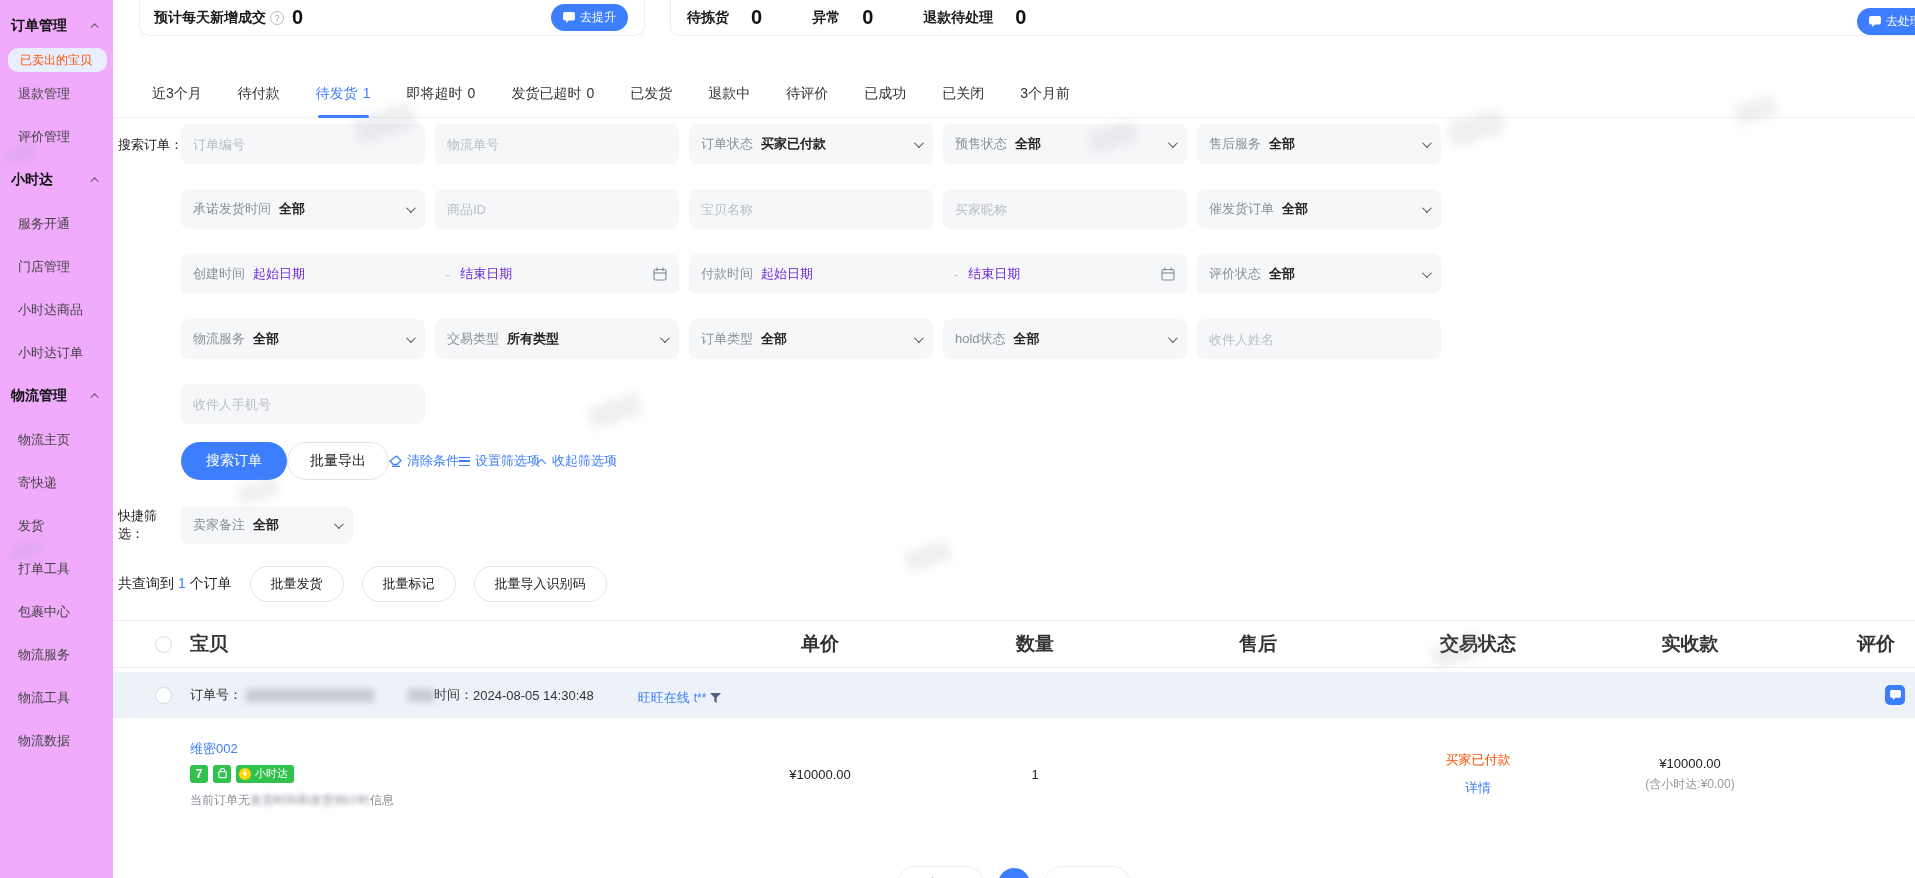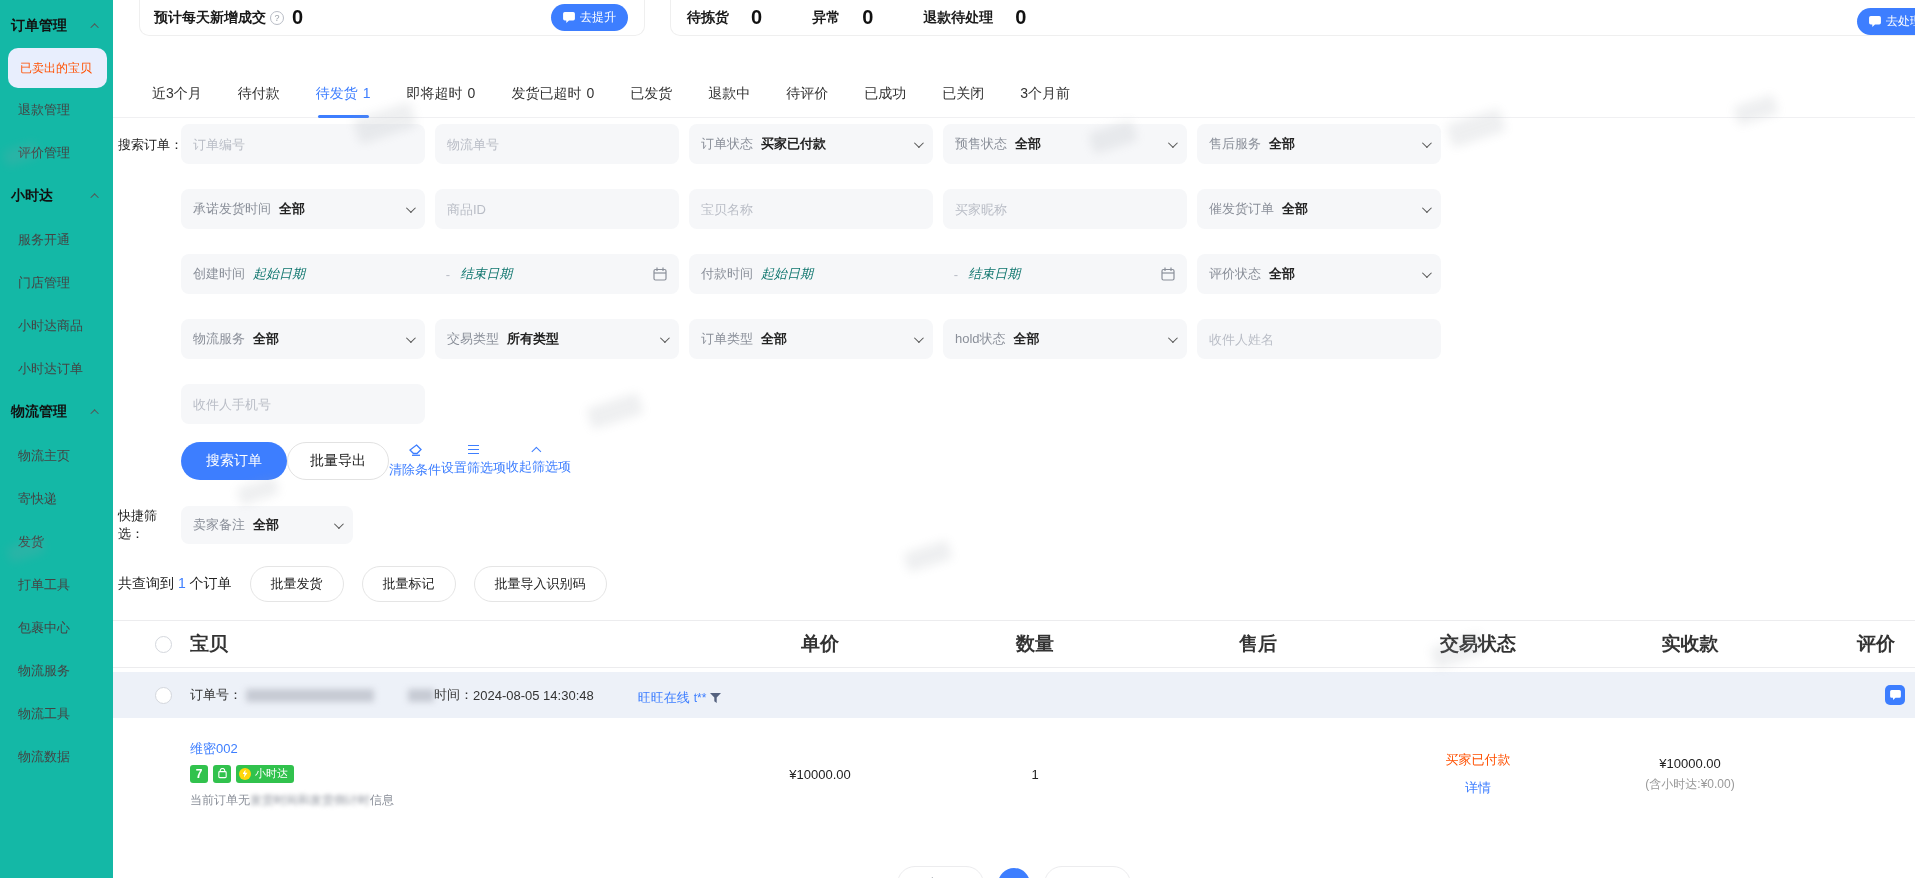--- a/index.html
+++ b/index.html
@@ -1,25 +1,25 @@
 <!DOCTYPE html>
 <html><head>
 <meta charset="utf-8">
 <style>
   * { margin:0; padding:0; box-sizing:border-box; }
   html,body { width:1915px; height:878px; overflow:hidden; background:#fff;
     font-family:"Liberation Sans","DejaVu Sans",sans-serif; color:#222; }
   .screen { position:relative; width:1915px; height:878px; background:#fff; }
 
   
-  .sidebar { position:absolute; left:0; top:0; width:113px; height:878px; background:#14b8a6; padding-top:4px; }
+  .sidebar { position:absolute; left:0; top:0; width:113px; height:878px; background:#f0abfc; padding-top:4px; }
   .side-group { display:flex; align-items:center; height:44px; padding-left:11px; font-size:14px; font-weight:bold; color:#111; cursor:pointer; }
   .side-group .caret-up { margin-left:auto; margin-right:14px; width:6px; height:6px; border-left:1.5px solid #555; border-top:1.5px solid #555; transform:rotate(45deg) translateY(2px); }
   .side-item { display:flex; align-items:center; height:43px; padding-left:18px; font-size:13px; color:#444; cursor:pointer; }
-  .side-item.active { margin:0 6px 0 8px; padding-left:12px; height:40px; background:#e8eefd; border-radius:10px; color:#ff5000; font-size:12px; }
+  .side-item.active { margin:0 6px 0 8px; padding-left:12px; height:24px; background:#e8eefd; border-radius:10px; color:#ff5000; font-size:12px; }
 
   
   .main { position:absolute; left:113px; top:0; width:1802px; height:878px; }
 
   
   .topbar { display:flex; height:46px; }
   .topcard { display:flex; align-items:center; height:36px; border:1px solid #efefef; border-top:none; border-radius:0 0 10px 10px; background:#fff; }
   .topcard.left { margin-left:26px; width:506px; padding:0 16px 0 14px; }
   .topcard.right { margin-left:25px; flex:1; margin-right:-8px; padding:0 16px; position:relative; }
   .fore-label, .stat-label { font-size:14px; font-weight:bold; color:#1a1a1a; }
@@ -41,29 +41,29 @@
   .form-area { position:relative; margin-top:6px; }
   .form-label { position:absolute; left:5px; top:12px; font-size:13px; color:#222; }
   .form-grid { margin-left:68px; display:grid; grid-template-columns:repeat(5,244px); grid-auto-rows:40px; gap:25px 10px; }
   .field { display:flex; align-items:center; background:#f6f7f9; border-radius:8px; padding:0 12px; font-size:13px; cursor:pointer; }
   .field input { flex:1; min-width:0; background:transparent; border:none; outline:none; font-size:13px; color:#222; font-family:inherit; }
   .field input::placeholder { color:#b9bdc6; }
   .f-label { color:#8a8f99; margin-right:8px; white-space:nowrap; }
   .f-value { color:#222; font-weight:bold; white-space:nowrap; }
   .chev { margin-left:auto; width:7px; height:7px; border-right:1.5px solid #555; border-bottom:1.5px solid #555; transform:rotate(45deg) translateY(-2px); flex:none; }
   .span2 { grid-column:span 2; }
-  .ph { color:#0f766e; white-space:nowrap;font-style:italic; }
+  .ph { color:#6d28d9; white-space:nowrap; }
   .date-sep { color:#b9bdc6; margin:0 10px 0 auto; }
   .date-end { margin-right:auto; }
 
   
   .actions { display:flex; align-items:center; gap:0; margin:18px 0 0 68px; }
   .btn-primary { height:38px; padding:0 25px; border:none; border-radius:19px; background:#3d7eff; color:#fff; font-size:14px; cursor:pointer; font-family:inherit; }
   .btn-outline { height:38px; padding:0 22px; border:1px solid #e2e2e2; border-radius:19px; background:#fff; color:#222; font-size:14px; cursor:pointer; font-family:inherit; }
-  .link { display:flex; align-items:center; gap:5px; color:#3d7eff; font-size:13px; cursor:pointer;flex-direction:column; }
+  .link { display:flex; align-items:center; gap:5px; color:#3d7eff; font-size:13px; cursor:pointer; }
   .icon-lines { display:inline-block; width:11px; height:9px; border-top:1.5px solid #3d7eff; border-bottom:1.5px solid #3d7eff; position:relative; }
   .icon-lines::after { content:""; position:absolute; left:0; right:0; top:2.5px; height:1.5px; background:#3d7eff; }
   .chev-up-blue { width:7px; height:7px; border-left:1.5px solid #3d7eff; border-top:1.5px solid #3d7eff; transform:rotate(45deg) translateY(3px); }
 
   
   .quickfilter { display:flex; align-items:center; margin-top:26px; }
   .qf-label { font-size:13px; color:#222; margin-left:5px; width:63px; }
   .qf-field { width:172px; height:38px; }
 
   

